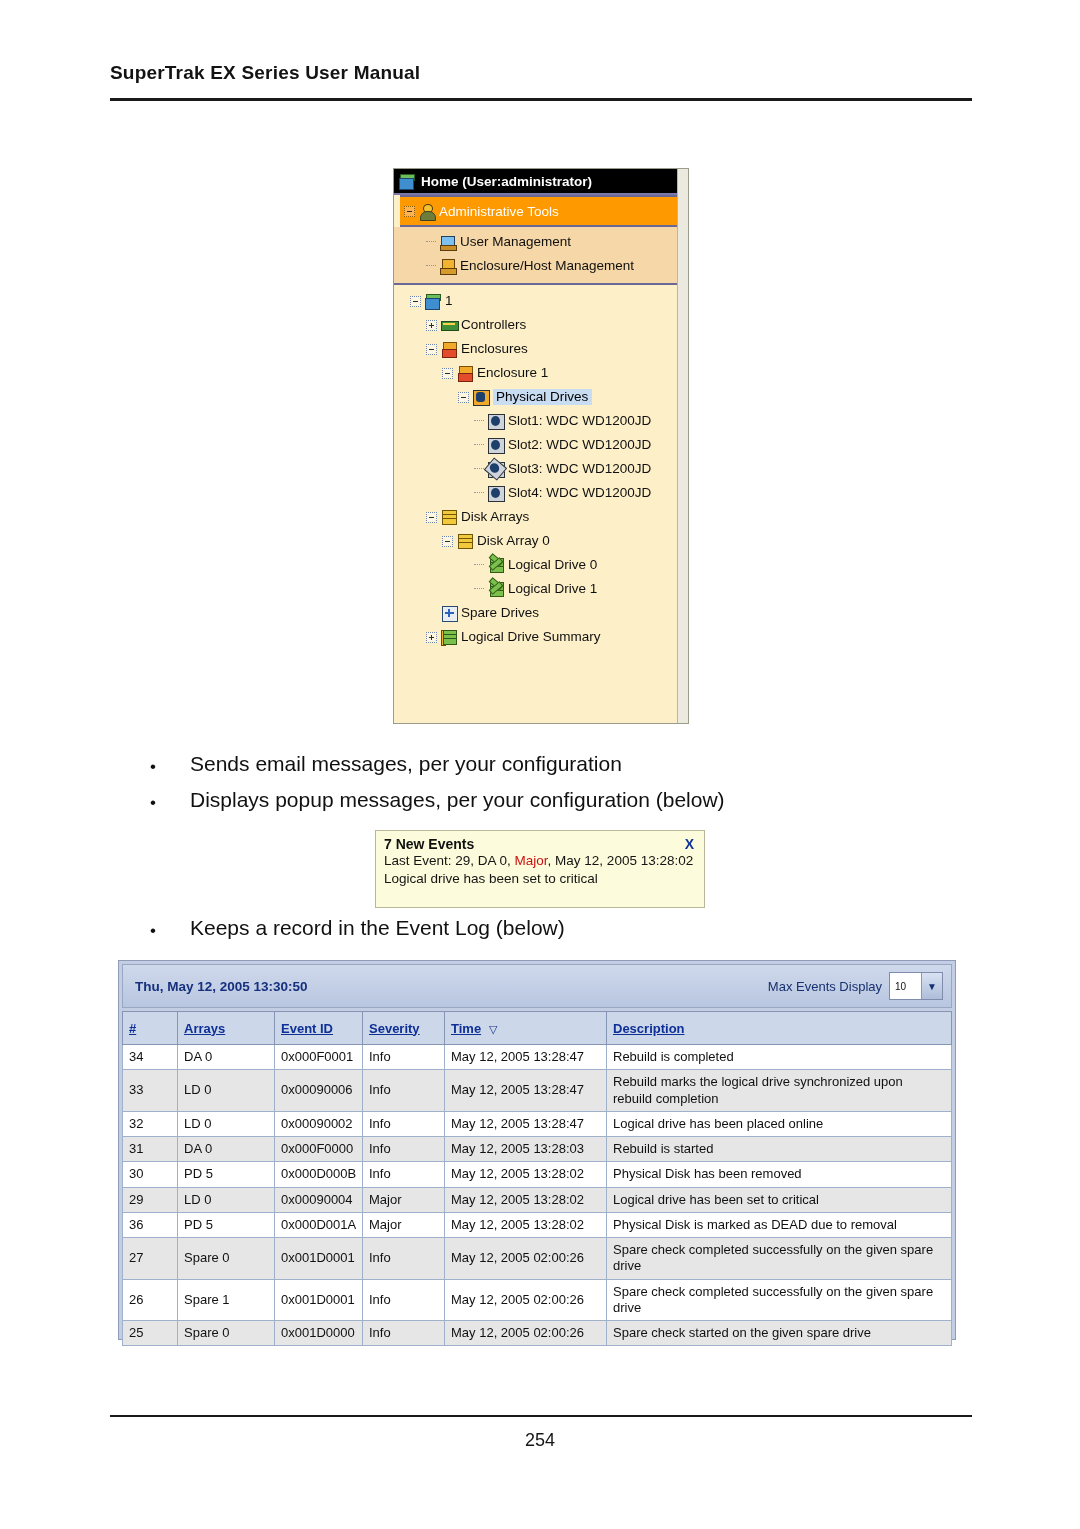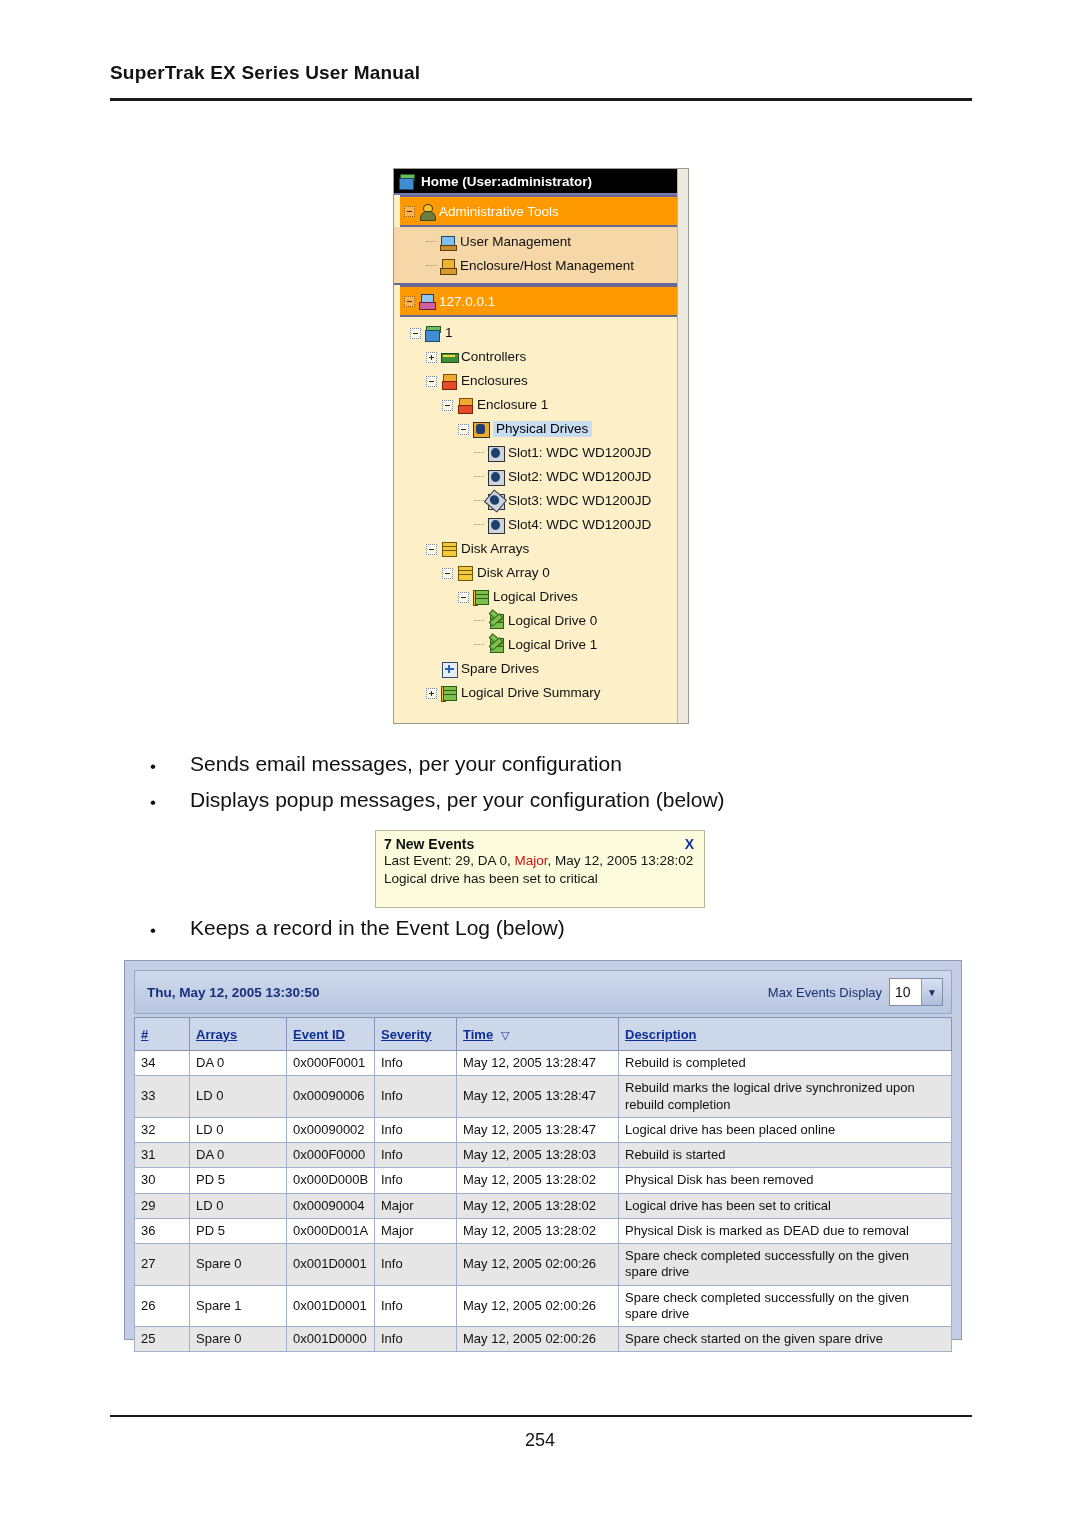--- a/index.html
+++ b/index.html
@@ -157,40 +157,40 @@
     padding:5px 8px 0 8px;
   }
   .toast-top{display:flex;justify-content:space-between;align-items:baseline;}
   .toast-title{font-size:14px;font-weight:bold;color:#101010;}
   .toast-close{font-size:14px;font-weight:bold;color:#10359a;cursor:pointer;padding-right:2px;}
   .toast-line{font-size:13.5px;color:#141414;line-height:1.35;white-space:nowrap;}
   .sev-major{color:#cc1111;}
 
   
   .eventlog{
-    position:absolute;left:124px;top:960px;width:838px;height:380px;
+    position:absolute;left:118px;top:960px;width:838px;height:380px;
     background:#c3cee4;border:1px solid #8f9cb8;box-sizing:border-box;
-    padding:9px;
+    padding:3px;
   }
   .el-bar{
     height:44px;display:flex;align-items:center;justify-content:space-between;
     padding:0 8px 0 12px;box-sizing:border-box;
     background:linear-gradient(#cfd9ec,#b9c6e0);
     border:1px solid #9aa7c3;
   }
   .el-timestamp{font-size:13.5px;font-weight:bold;color:#16307d;}
   .el-maxwrap{display:flex;align-items:center;gap:7px;}
   .el-maxlabel{font-size:13px;color:#17306f;}
   .el-select{
     display:flex;align-items:stretch;height:28px;width:54px;
     background:#ffffff;border:1px solid #7f8cab;box-sizing:border-box;
   }
   .el-select .val{
     flex:1;display:flex;align-items:center;padding-left:5px;
-    font-size:14px;color:#111;
+    font-size:10px;color:#111;
   }
   .el-select .arrow{
     width:20px;display:flex;align-items:center;justify-content:center;
     background:linear-gradient(#d8e2f2,#aebdda);border-left:1px solid #8c99b6;
     font-size:10px;color:#14306e;
   }
 
   table.el-table{
     width:100%;border-collapse:collapse;background:#ffffff;
     margin-top:3px;table-layout:fixed;
@@ -253,28 +253,20 @@
       <div class="tree-row indent-2">
         <span class="dashlead"></span>
         <span class="ic ic-pcb">
             <i class="s"></i>
             <i class="k"></i>
           </span>
         <span class="lbl">Enclosure/Host Management</span>
       </div>
     </div>
 
-    <div class="band-orange">
-      <span class="exp orange"></span>
-      <span class="ic ic-host">
-          <i class="s"></i>
-          <i class="k"></i>
-        </span>
-      <span>127.0.0.1</span>
-    </div>
 
     <div style="padding-top:4px;">
       <div class="tree-row indent-1">
         <span class="exp"></span>
         <span class="ic ic-srv">
             <i class="a"></i>
             <i class="b"></i>
           </span>
         <span class="lbl">1</span>
       </div>
@@ -362,30 +354,20 @@
         <span class="lbl">Disk Arrays</span>
       </div>
       <div class="tree-row indent-3">
         <span class="exp"></span>
         <span class="ic ic-da">
             <i class="a"></i>
             <i class="b"></i>
             <i class="c"></i>
           </span>
         <span class="lbl">Disk Array 0</span>
-      </div>
-      <div class="tree-row indent-4">
-        <span class="exp"></span>
-        <span class="ic ic-ld">
-            <i class="t"></i>
-            <i class="a"></i>
-            <i class="b"></i>
-            <i class="c"></i>
-          </span>
-        <span class="lbl">Logical Drives</span>
       </div>
       <div class="tree-row indent-5">
         <span class="dashlead"></span>
         <span class="ic ic-ld">
           <i class="a"></i>
             <i class="b"></i>
             <i class="c"></i>
           <span class="xmark">
               <i class="a"></i>
               <i class="b"></i>

